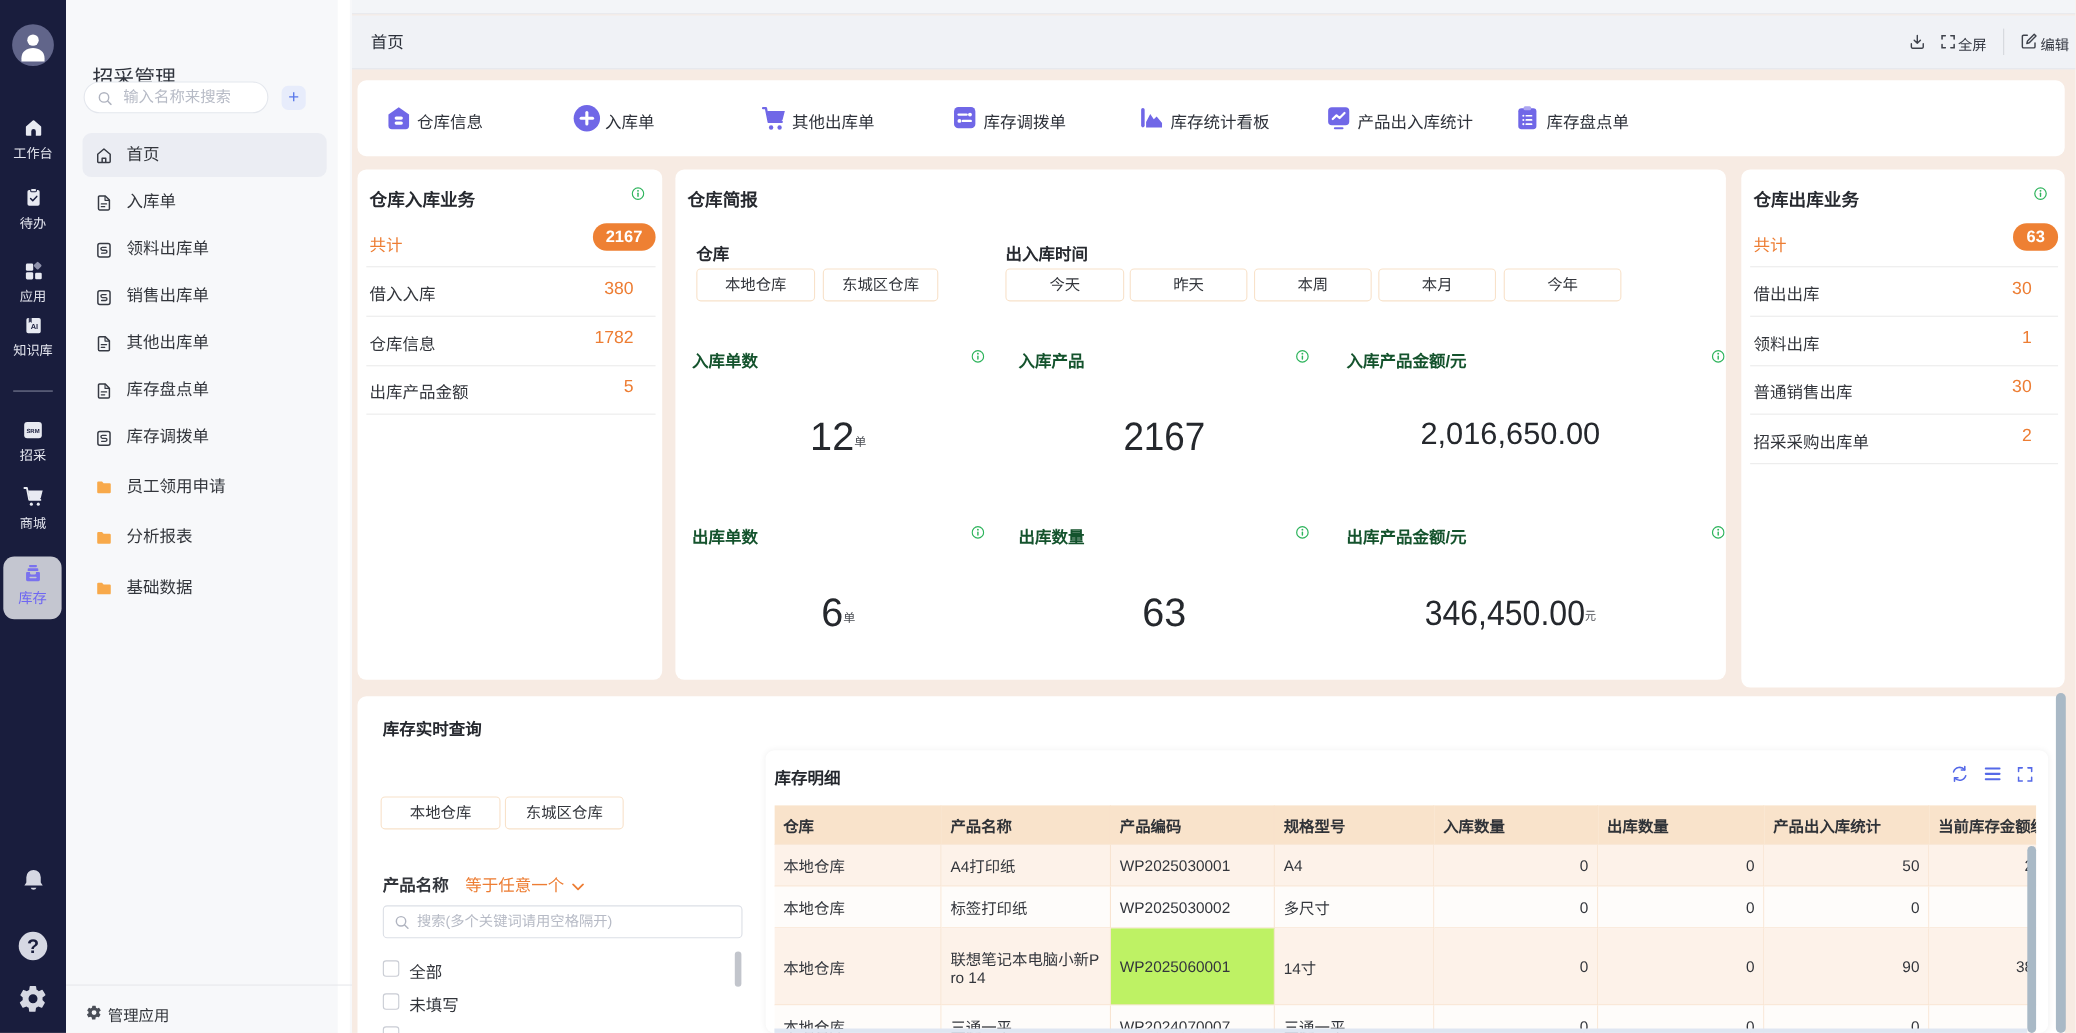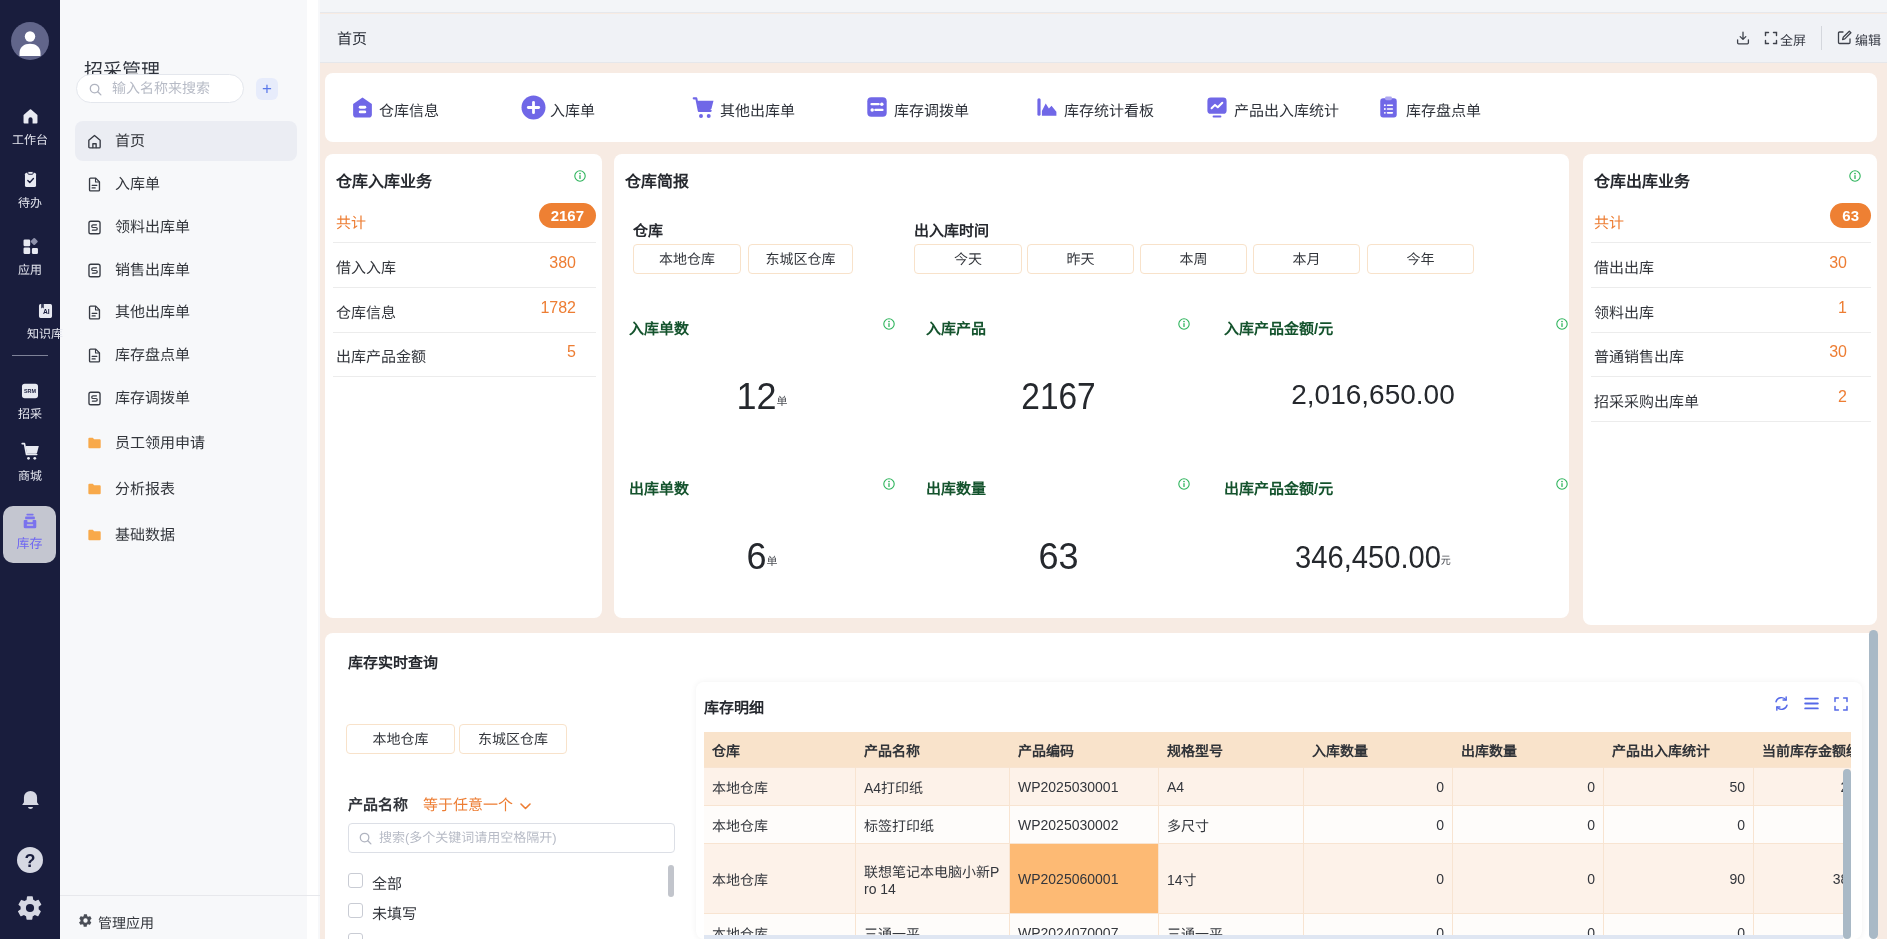--- a/index.html
+++ b/index.html
@@ -99,21 +99,21 @@
           <rect x="8.7" y="1.8" width="6.6" height="3.6" rx="1.2" fill="#e8eaf2" stroke="#191d3d" stroke-width="1.2"></rect>
           <path d="M8.6 13.2l2.5 2.6 4.6-5" stroke="#191d3d" stroke-width="1.7" fill="none" stroke-linecap="round" stroke-linejoin="round"></path>
         </svg>待办</div>
     <div class="rail-item" style="top:237px;">
       <svg width="19" height="19" viewBox="0 0 24 24">
           <rect x="3.2" y="3.2" width="8.4" height="8.4" rx="1.6" fill="#e8eaf2"></rect>
           <rect x="13.2" y="2.2" width="7" height="7" rx="1.3" fill="#8f92ab" transform="rotate(45 16.7 5.7)"></rect>
           <rect x="3.2" y="13.2" width="8.4" height="8.4" rx="1.6" fill="#e8eaf2"></rect>
           <rect x="13.8" y="13.8" width="7.6" height="7.6" rx="1.5" fill="#e8eaf2"></rect>
         </svg>应用</div>
-    <div class="rail-item" style="top:302px;margin-left:15px;">
+    <div class="rail-item" style="top:287px;">
       <svg width="19" height="18" viewBox="0 0 24 24">
           <path fill="#e8eaf2" d="M5.5 2.8h13a2.2 2.2 0 0 1 2.2 2.2v14a2.2 2.2 0 0 1-2.2 2.2h-13a2.2 2.2 0 0 1-2.2-2.2V5a2.2 2.2 0 0 1 2.2-2.2z"></path>
           <path fill="#191d3d" d="M6.2 2.8h3.6v6l-1.8-1.6-1.8 1.6z" opacity="0.85"></path>
           <text x="13" y="16.6" font-family="Liberation Sans, sans-serif" font-size="9" font-weight="bold" fill="#191d3d" text-anchor="middle">AI</text>
         </svg>知识库</div>
     <div class="rail-divider" style="top:355px;"></div>
     <div class="rail-item" style="top:382px;">
       <svg width="20" height="18" viewBox="0 0 24 22">
           <rect x="2.2" y="2" width="19.6" height="18" rx="3.4" fill="#e8eaf2"></rect>
           <text x="12" y="13.8" font-family="Liberation Sans, sans-serif" font-size="6.6" font-weight="bold" fill="#191d3d" text-anchor="middle">SRM</text>
@@ -493,21 +493,21 @@
               <div class="tcell" style="left:306px; width:149px; background:#fefcfa;">WP2025030002</div>
               <div class="tcell" style="left:455px; width:145px; background:#fefcfa;">多尺寸</div>
               <div class="tcell r" style="left:600px; width:149px; background:#fefcfa;">0</div>
               <div class="tcell r" style="left:749px; width:151px; background:#fefcfa;">0</div>
               <div class="tcell r" style="left:900px; width:150px; background:#fefcfa;">0</div>
               <div class="tcell r" style="left:1050px; width:150px; background:#fefcfa;"></div>
             </div>
             <div class="trow" style="top:112px; height:70px;">
               <div class="tcell" style="left:0px; width:152px; background:#fdf2e9;">本地仓库</div>
               <div class="tcell" style="left:152px; width:154px; background:#fdf2e9;">联想笔记本电脑小新P<br>ro 14</div>
-              <div class="tcell" style="left:306px; width:149px; background:#fdba74;">WP2025060001</div>
+              <div class="tcell" style="left:306px; width:149px; background:#bef264;">WP2025060001</div>
               <div class="tcell" style="left:455px; width:145px; background:#fdf2e9;">14寸</div>
               <div class="tcell r" style="left:600px; width:149px; background:#fdf2e9;">0</div>
               <div class="tcell r" style="left:749px; width:151px; background:#fdf2e9;">0</div>
               <div class="tcell r" style="left:900px; width:150px; background:#fdf2e9;">90</div>
               <div class="tcell r" style="left:1050px; width:150px; background:#fdf2e9;">38,000.00</div>
             </div>
             <div class="trow" style="top:182px; height:39px;">
               <div class="tcell" style="left:0px; width:152px; background:#fefcfa;">本地仓库</div>
               <div class="tcell" style="left:152px; width:154px; background:#fefcfa;">三通一平</div>
               <div class="tcell" style="left:306px; width:149px; background:#fefcfa;">WP2024070007</div>

